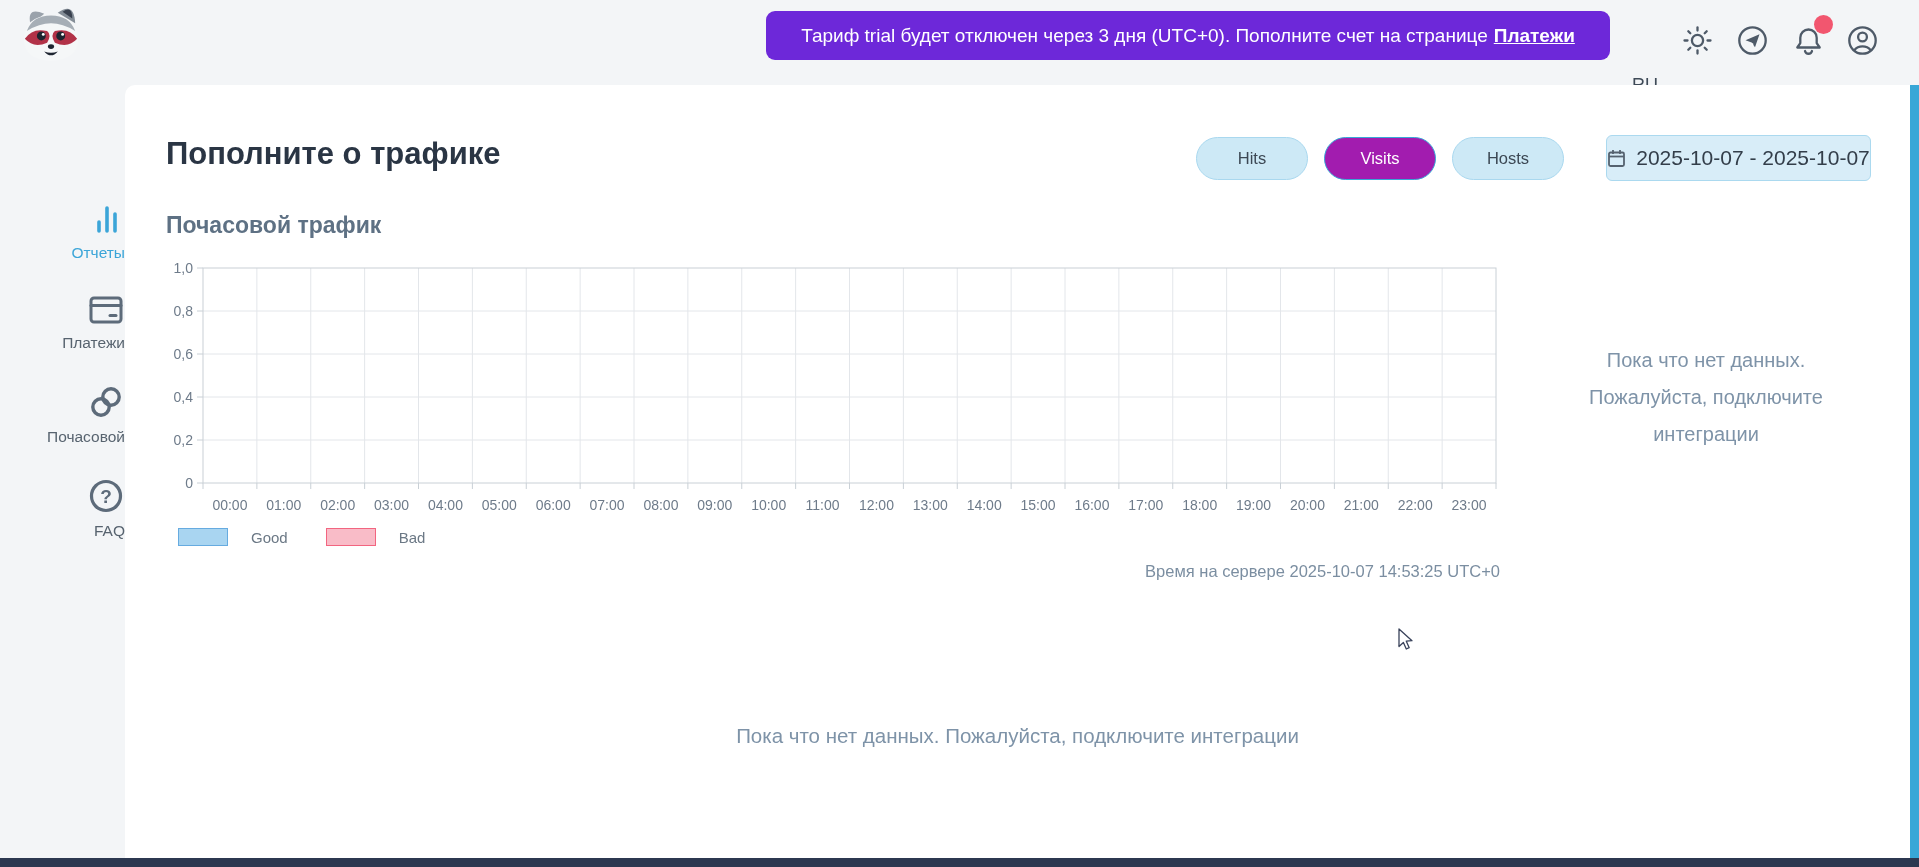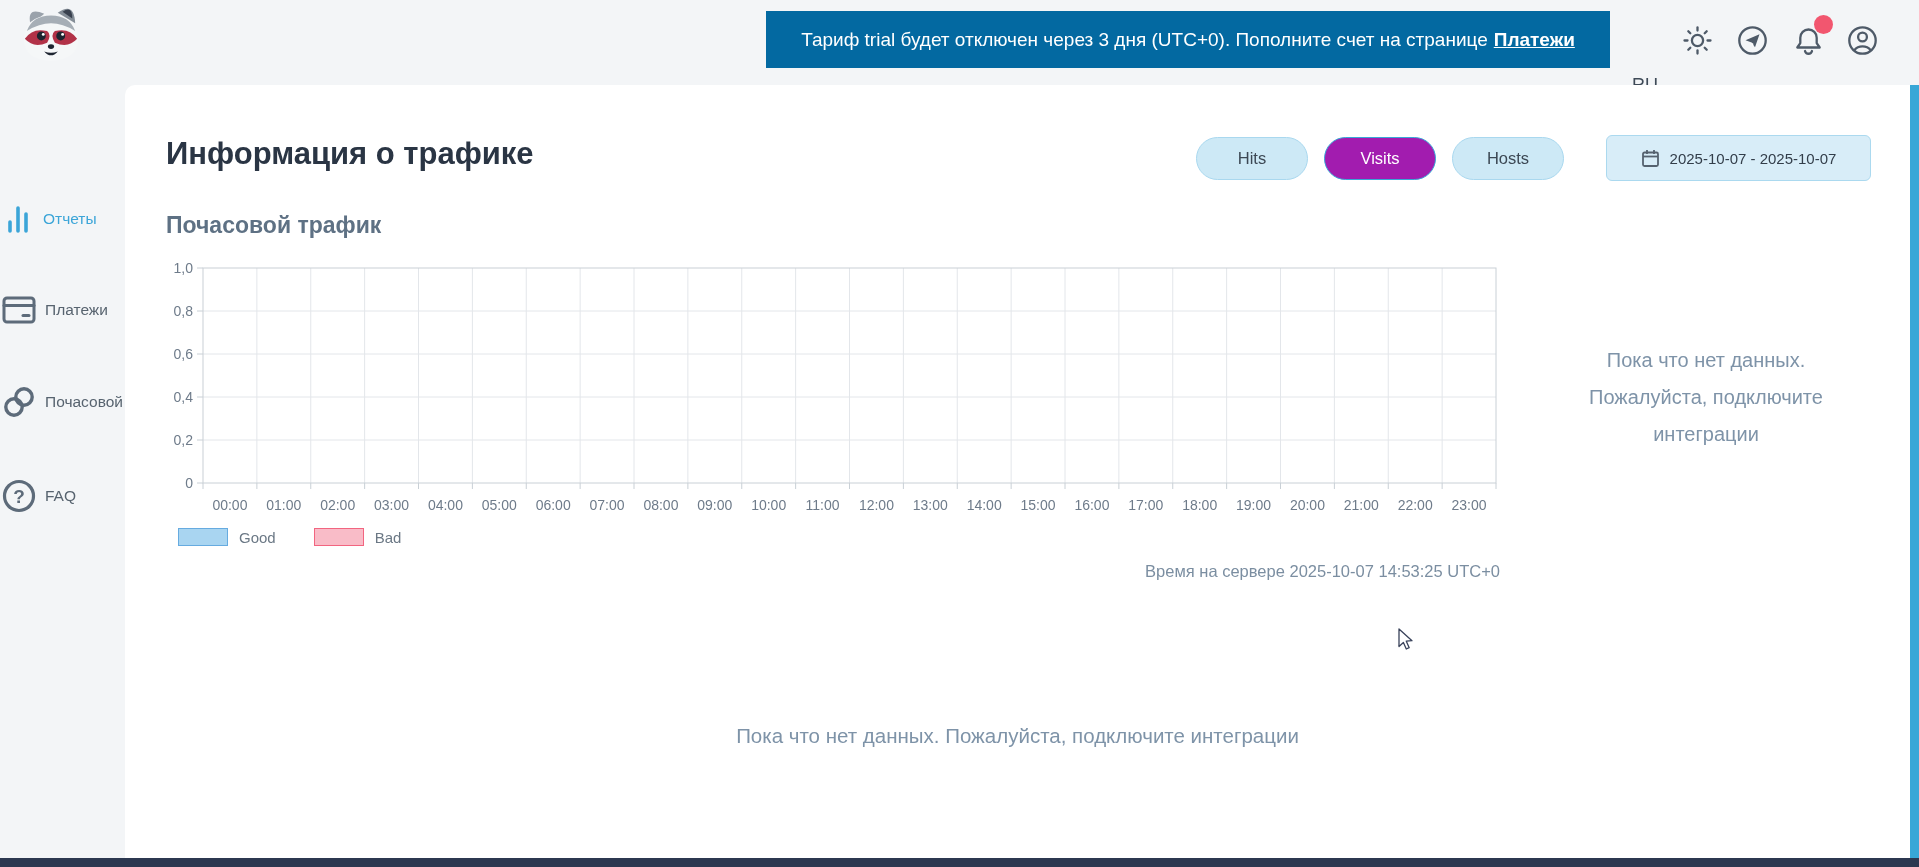--- a/index.html
+++ b/index.html
@@ -2,57 +2,57 @@
 <html><head>
 <meta charset="utf-8">
 <style>
   * { margin:0; padding:0; box-sizing:border-box; }
   html,body { width:1919px; height:867px; overflow:hidden;
     font-family:"Liberation Sans", sans-serif; background:#f3f5f7; }
 
   
   .header { position:absolute; left:0; top:0; width:1919px; height:85px; background:#f3f5f7; }
   .logo { position:absolute; left:16px; top:4px; width:70px; height:60px; }
-  .banner { position:absolute; left:766px; top:11px; width:844px; height:57px;
-    background:#0369a1; border-radius:0; display:flex; align-items:center; justify-content:center;
+  .banner { position:absolute; left:766px; top:11px; width:844px; height:49px;
+    background:#6d28d9; border-radius:9px; display:flex; align-items:center; justify-content:center;
     color:#ffffff; font-size:19px; }
   .banner a { color:#ffffff; font-weight:bold; text-decoration:underline; cursor:pointer; margin-left:6px; }
   .lang { position:absolute; left:1622px; top:28px; width:46px; height:26px;
     font-size:18px; color:#3e4a57; display:flex; align-items:center; justify-content:center; cursor:pointer;margin-top:44px; }
   .hicon { position:absolute; top:25px; width:31px; height:31px; cursor:pointer; }
   .dot { position:absolute; left:1814px; top:15px; width:19px; height:19px; border-radius:50%; background:#f2566f; }
 
   
   .sidebar { position:absolute; left:0; top:85px; width:125px; height:773px; background:#f3f5f7; }
-  .side-item { position:absolute; left:0; width:125px; display:flex; flex-direction:row;
-    align-items:center; gap:7px; cursor:pointer; }
+  .side-item { position:absolute; left:0; width:125px; display:flex; flex-direction:column;
+    align-items:flex-end; gap:7px; cursor:pointer; }
   .side-label { font-size:15.5px; color:#57636f; }
   .side-item.active .side-label { color:#3ba5d8; }
 
   
   .main { position:absolute; left:125px; top:85px; width:1785px; height:773px;
     background:#ffffff; border-top-left-radius:10px; }
   .page-title { position:absolute; left:166px; top:136px; font-size:31px; font-weight:bold; color:#2a3544; }
   .section-title { position:absolute; left:166px; top:212px; font-size:23px; font-weight:bold; color:#5e7184; }
 
   .pill { position:absolute; top:137px; width:112px; height:43px; border-radius:22px;
     background:#cde9f6; border:1px solid #a9d8ef; color:#3c4854; font-size:16.5px;
     display:flex; align-items:center; justify-content:center; cursor:pointer;
     font-family:"Liberation Sans", sans-serif;text-align:center; }
   .pill.active { background:#a21caf; border-color:#38a7d7; color:#ffffff; }
   .datepicker { position:absolute; left:1606px; top:135px; width:265px; height:46px;
     background:#d8edf8; border:1px solid #abd9ef; border-radius:6px; cursor:pointer;
     display:flex; align-items:center; justify-content:center; gap:10px;
-    color:#333e4a; font-size:15px; }
+    color:#333e4a; font-size:21px; }
 
   .chart-wrap { position:absolute; left:160px; top:255px; width:1350px; height:265px; }
   .legend { position:absolute; left:178px; top:528px; display:flex; align-items:center; gap:38px; }
   .legend-item { display:flex; align-items:center; gap:11px; cursor:pointer; }
   .legend-swatch { width:50px; height:18px; border:1px solid; }
-  .legend-label { font-size:15px; color:#6b7885; }
+  .legend-label { font-size:15px; color:#6b7885;margin-left:12px; }
 
   .server-time { position:absolute; left:1000px; top:562px; width:500px; text-align:right;
     font-size:16.5px; color:#7b8ea1; }
   .chart-empty { position:absolute; left:1548px; top:342px; width:316px; text-align:center;
     font-size:20px; line-height:37px; color:#7e93a8; }
   .page-empty { position:absolute; left:125px; top:724px; width:1785px; text-align:center;
     font-size:20.5px; color:#7e93a8; }
 
   .scrollbar { position:absolute; left:1910px; top:85px; width:9px; height:773px; background:#38a7d7; }
   .bottom-strip { position:absolute; left:0; top:858px; width:1919px; height:9px; background:#2c3850; }
@@ -149,21 +149,21 @@
     <svg width="38" height="38" viewBox="0 0 38 38">
       <circle cx="19" cy="19" r="14.5" fill="none" stroke="#5d6b7a" stroke-width="3.2"></circle>
       <text x="19" y="25.5" text-anchor="middle" font-size="19" font-weight="bold" fill="#5d6b7a" font-family="Liberation Sans, sans-serif">?</text>
     </svg>
     <span class="side-label">FAQ</span>
   </div>
 </div>
 
 <div class="main"></div>
 
-<div class="page-title">Информация о трафике</div>
+<div class="page-title">Пополните о трафике</div>
 <div class="section-title">Почасовой трафик</div>
 
 <button class="pill" style="left:1196px">Hits</button>
 <button class="pill active" style="left:1324px">Visits</button>
 <button class="pill" style="left:1452px">Hosts</button>
 
 <div class="datepicker">
   <svg width="19" height="19" viewBox="0 0 19 19" fill="none" stroke="#55626f" stroke-width="1.8">
     <rect x="2" y="3.5" width="15" height="13.5" rx="1.5"></rect>
     <line x1="2" y1="7.5" x2="17" y2="7.5"></line>

